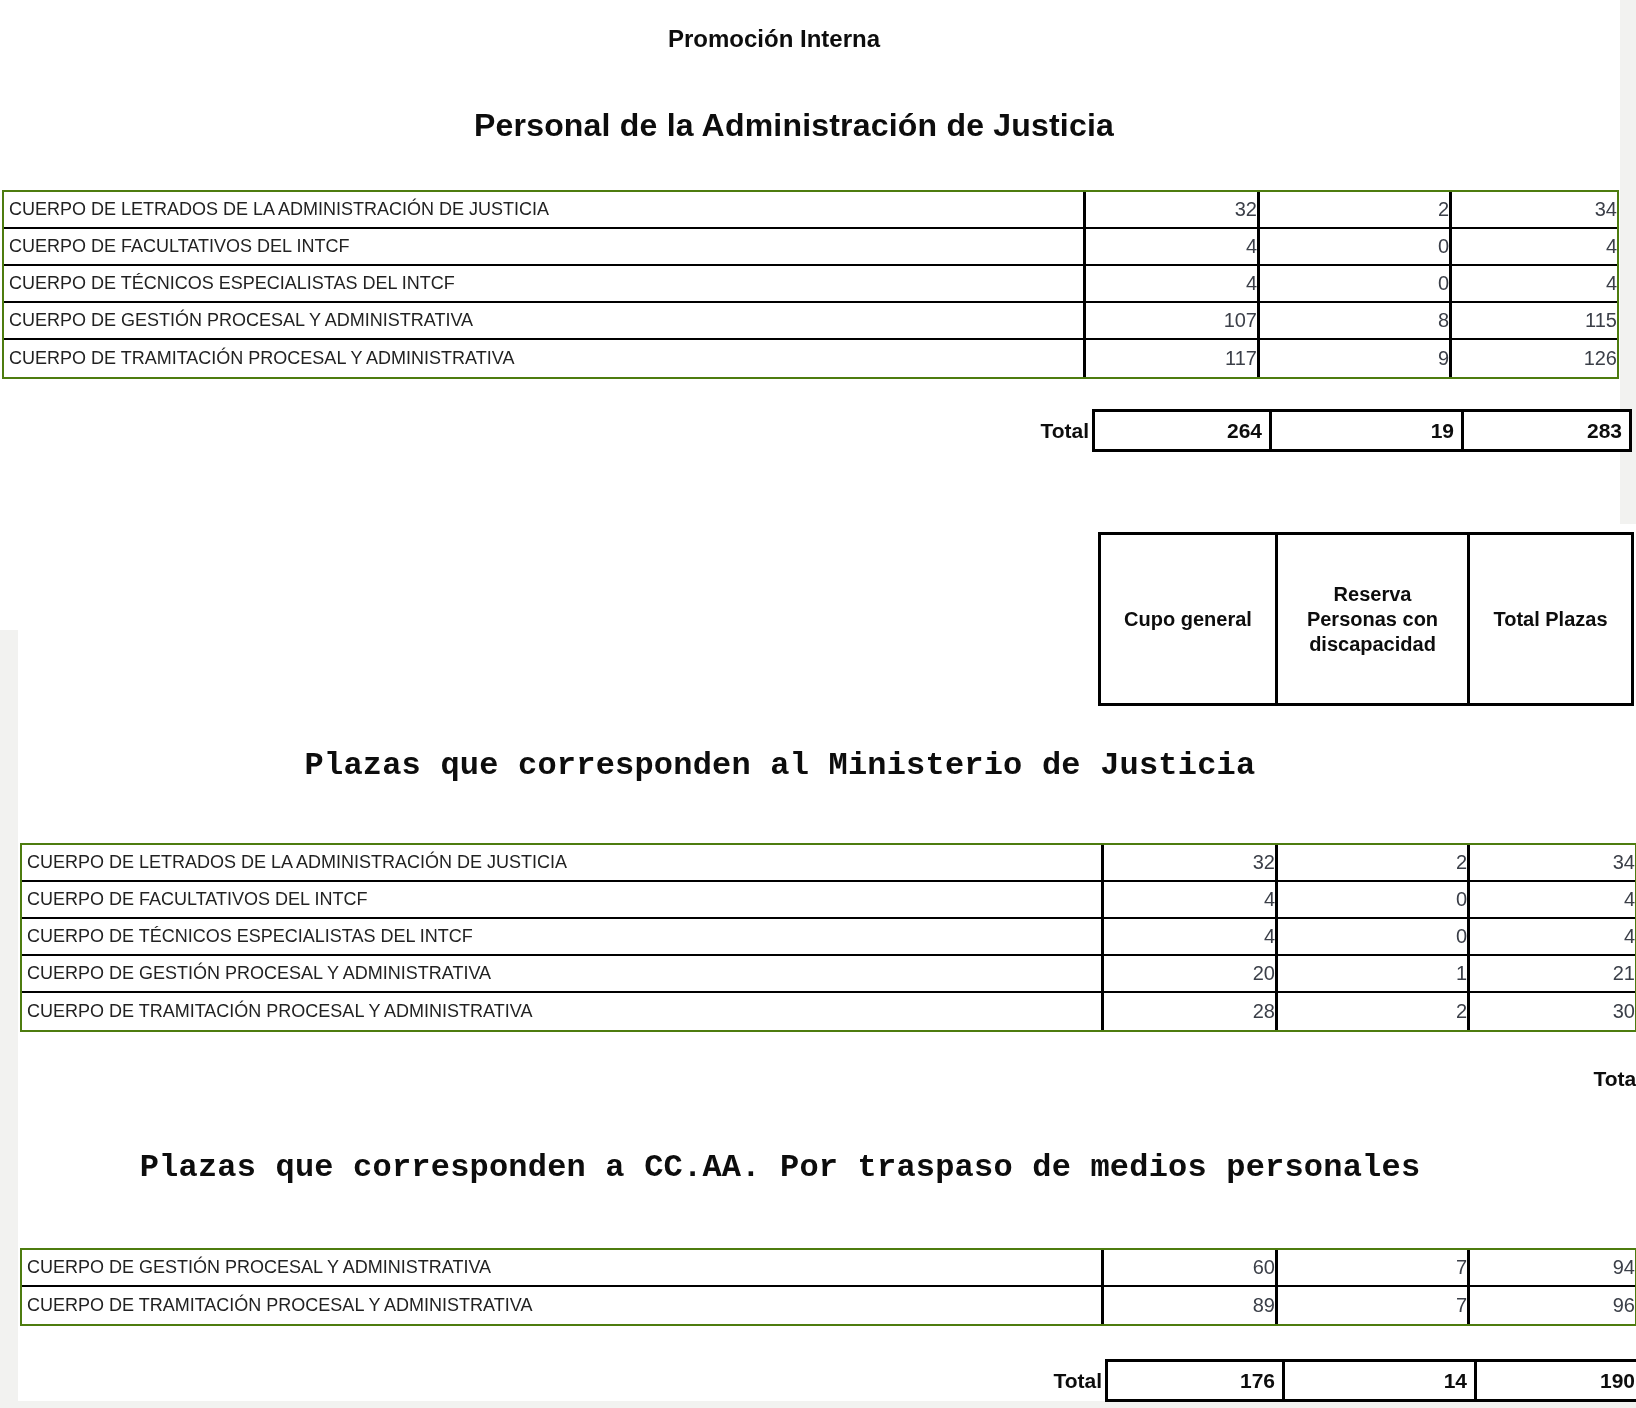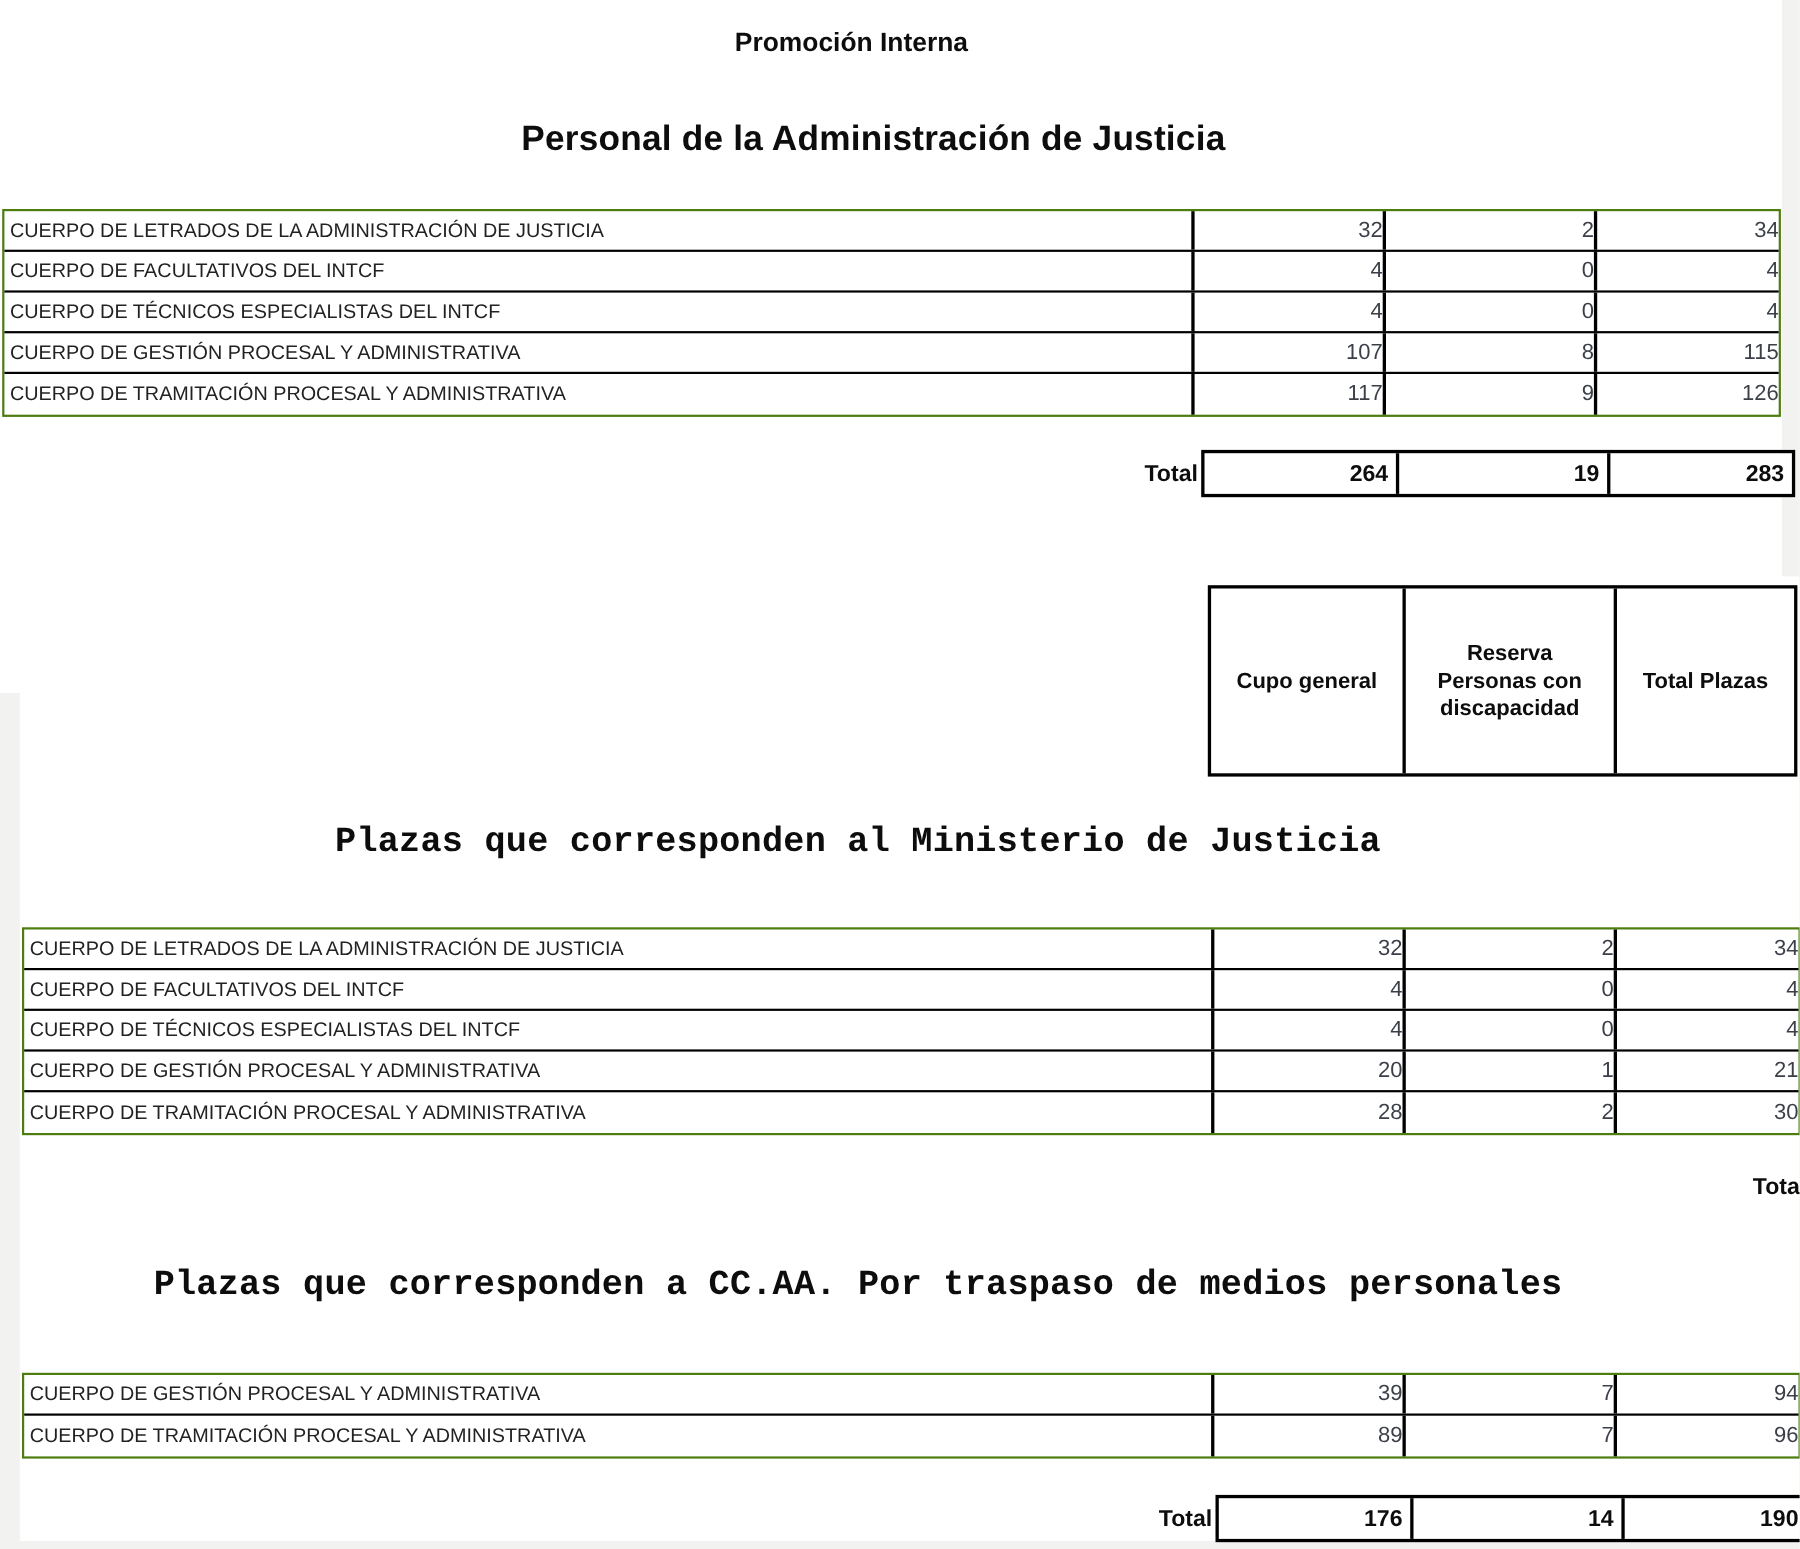--- a/index.html
+++ b/index.html
@@ -187,21 +187,21 @@
 
     <div class="total-row total-row-2">
       <span class="total-label">Total</span>
     </div>
 
     <div class="big-title title-ccaa">Plazas que corresponden a CC.AA. Por traspaso de medios personales</div>
 
     <div class="data-table t3">
         <div class="trow">
           <div class="tcell clabel">CUERPO DE GESTIÓN PROCESAL Y ADMINISTRATIVA</div>
-          <div class="tcell cnum">39</div>
+          <div class="tcell cnum">60</div>
           <div class="tcell cnum">7</div>
           <div class="tcell cnum">94</div>
         </div>
         <div class="trow">
           <div class="tcell clabel">CUERPO DE TRAMITACIÓN PROCESAL Y ADMINISTRATIVA</div>
           <div class="tcell cnum">89</div>
           <div class="tcell cnum">7</div>
           <div class="tcell cnum">96</div>
         </div>
       </div>

